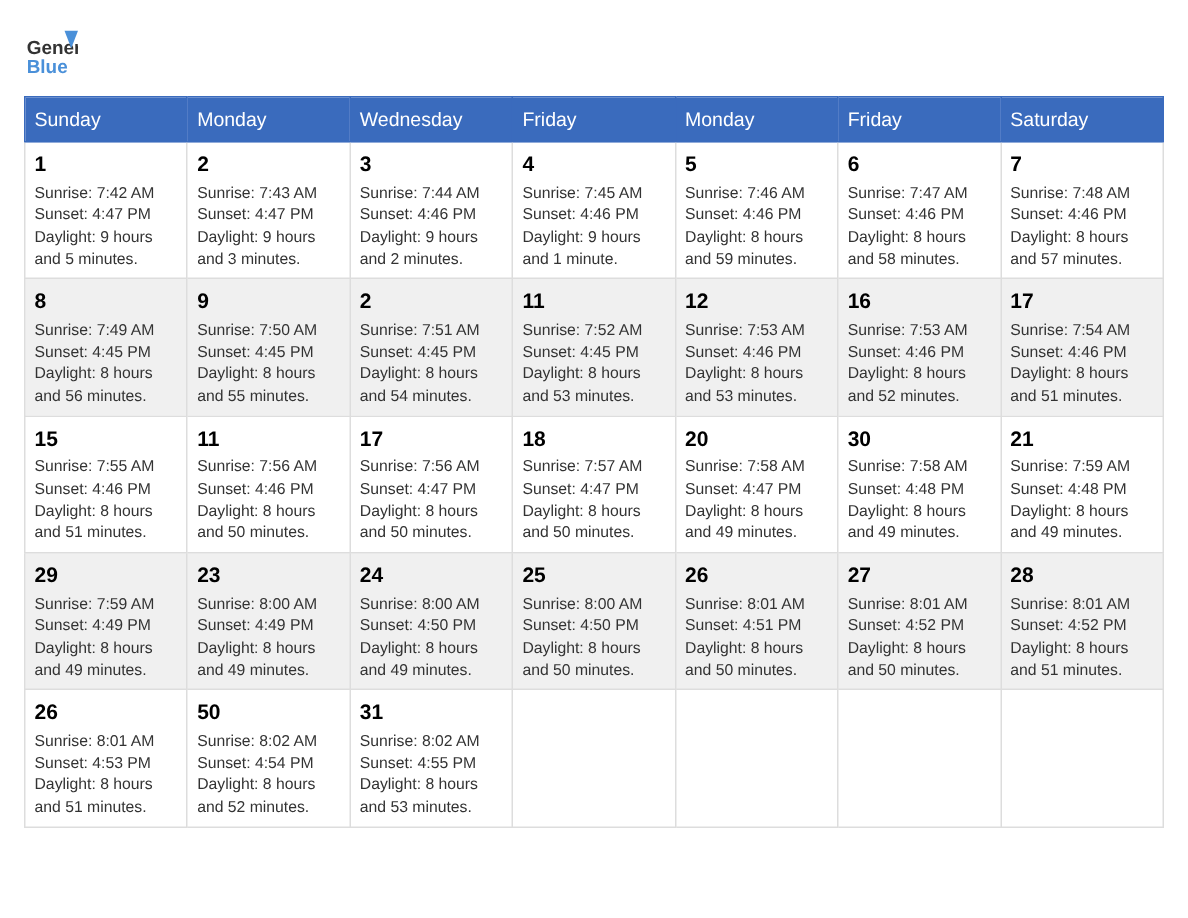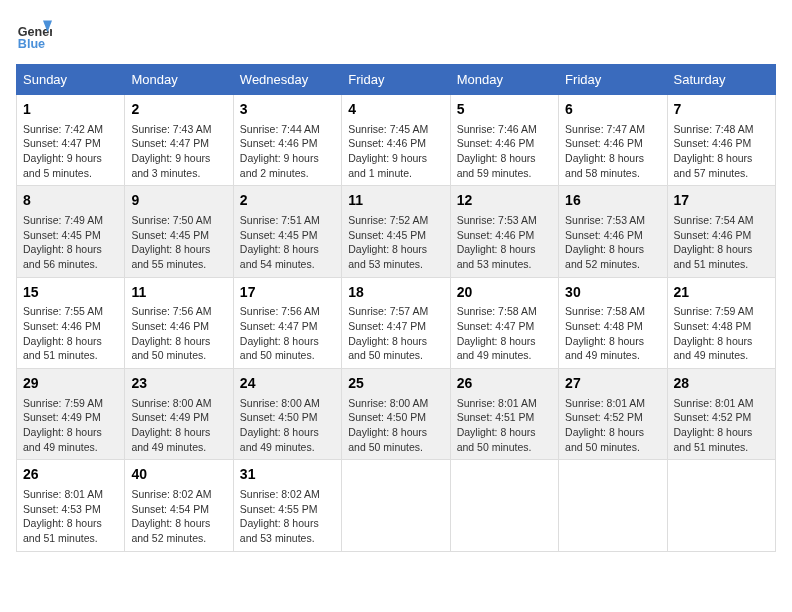--- a/index.html
+++ b/index.html
@@ -246,21 +246,21 @@
           <span class="day-num">28</span>
           <div class="day-info">Sunrise: 8:01 AM<br>Sunset: 4:52 PM<br>Daylight: 8 hours and 51 minutes.</div>
         </td>
       </tr>
       <tr class="week-row-odd">
         <td>
           <span class="day-num">26</span>
           <div class="day-info">Sunrise: 8:01 AM<br>Sunset: 4:53 PM<br>Daylight: 8 hours and 51 minutes.</div>
         </td>
         <td>
-          <span class="day-num">40</span>
+          <span class="day-num">50</span>
           <div class="day-info">Sunrise: 8:02 AM<br>Sunset: 4:54 PM<br>Daylight: 8 hours and 52 minutes.</div>
         </td>
         <td>
           <span class="day-num">31</span>
           <div class="day-info">Sunrise: 8:02 AM<br>Sunset: 4:55 PM<br>Daylight: 8 hours and 53 minutes.</div>
         </td>
         <td class="empty-cell"></td>
         <td class="empty-cell"></td>
         <td class="empty-cell"></td>
         <td class="empty-cell"></td>

